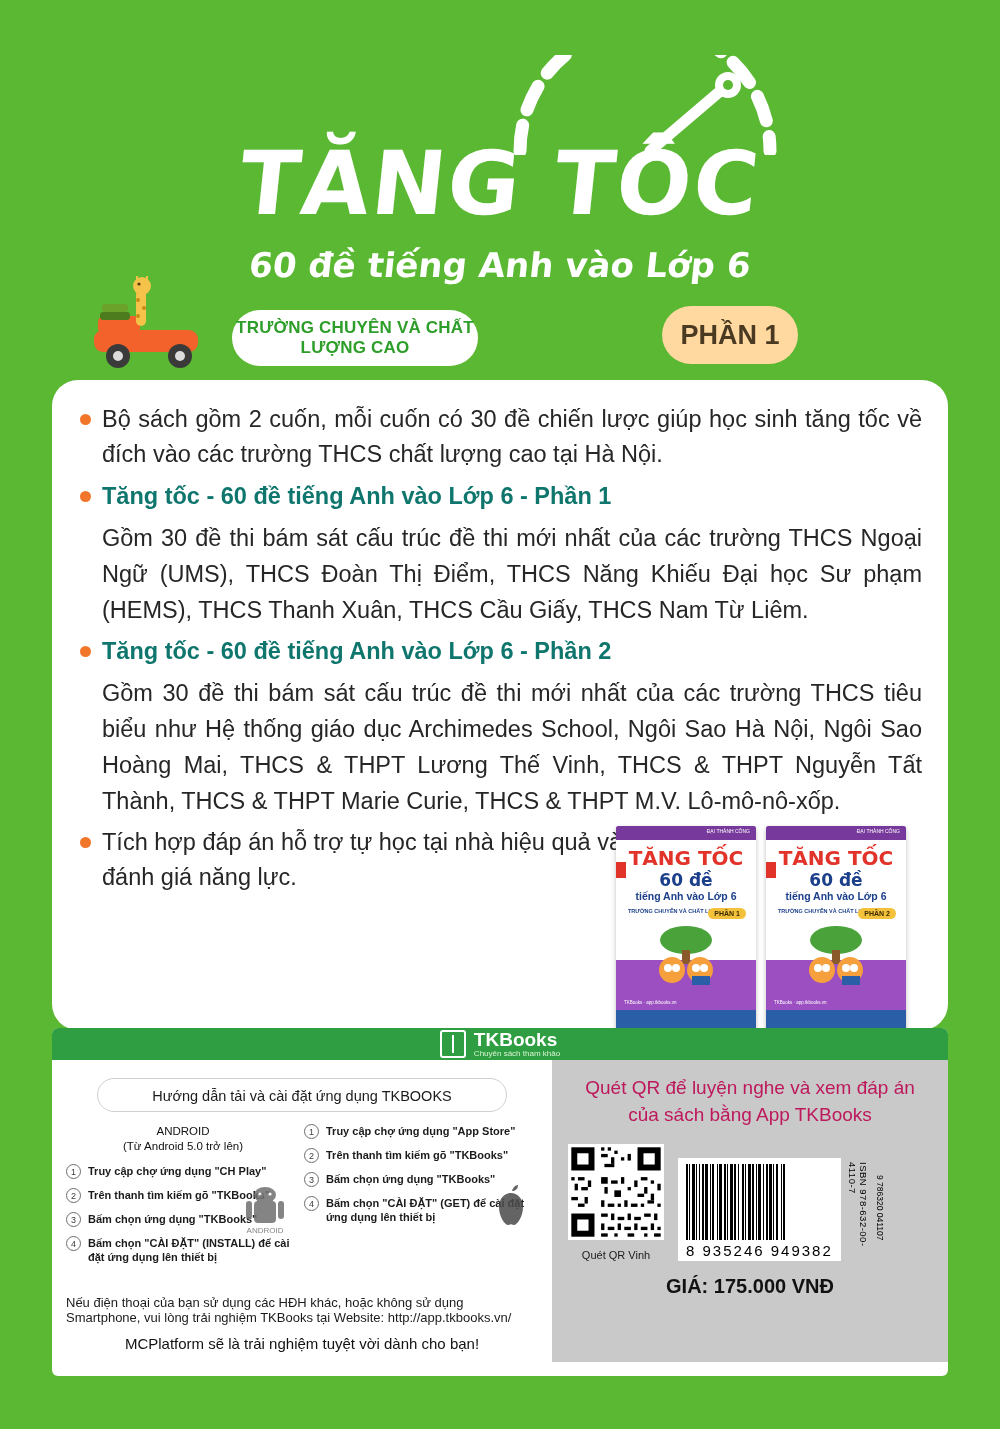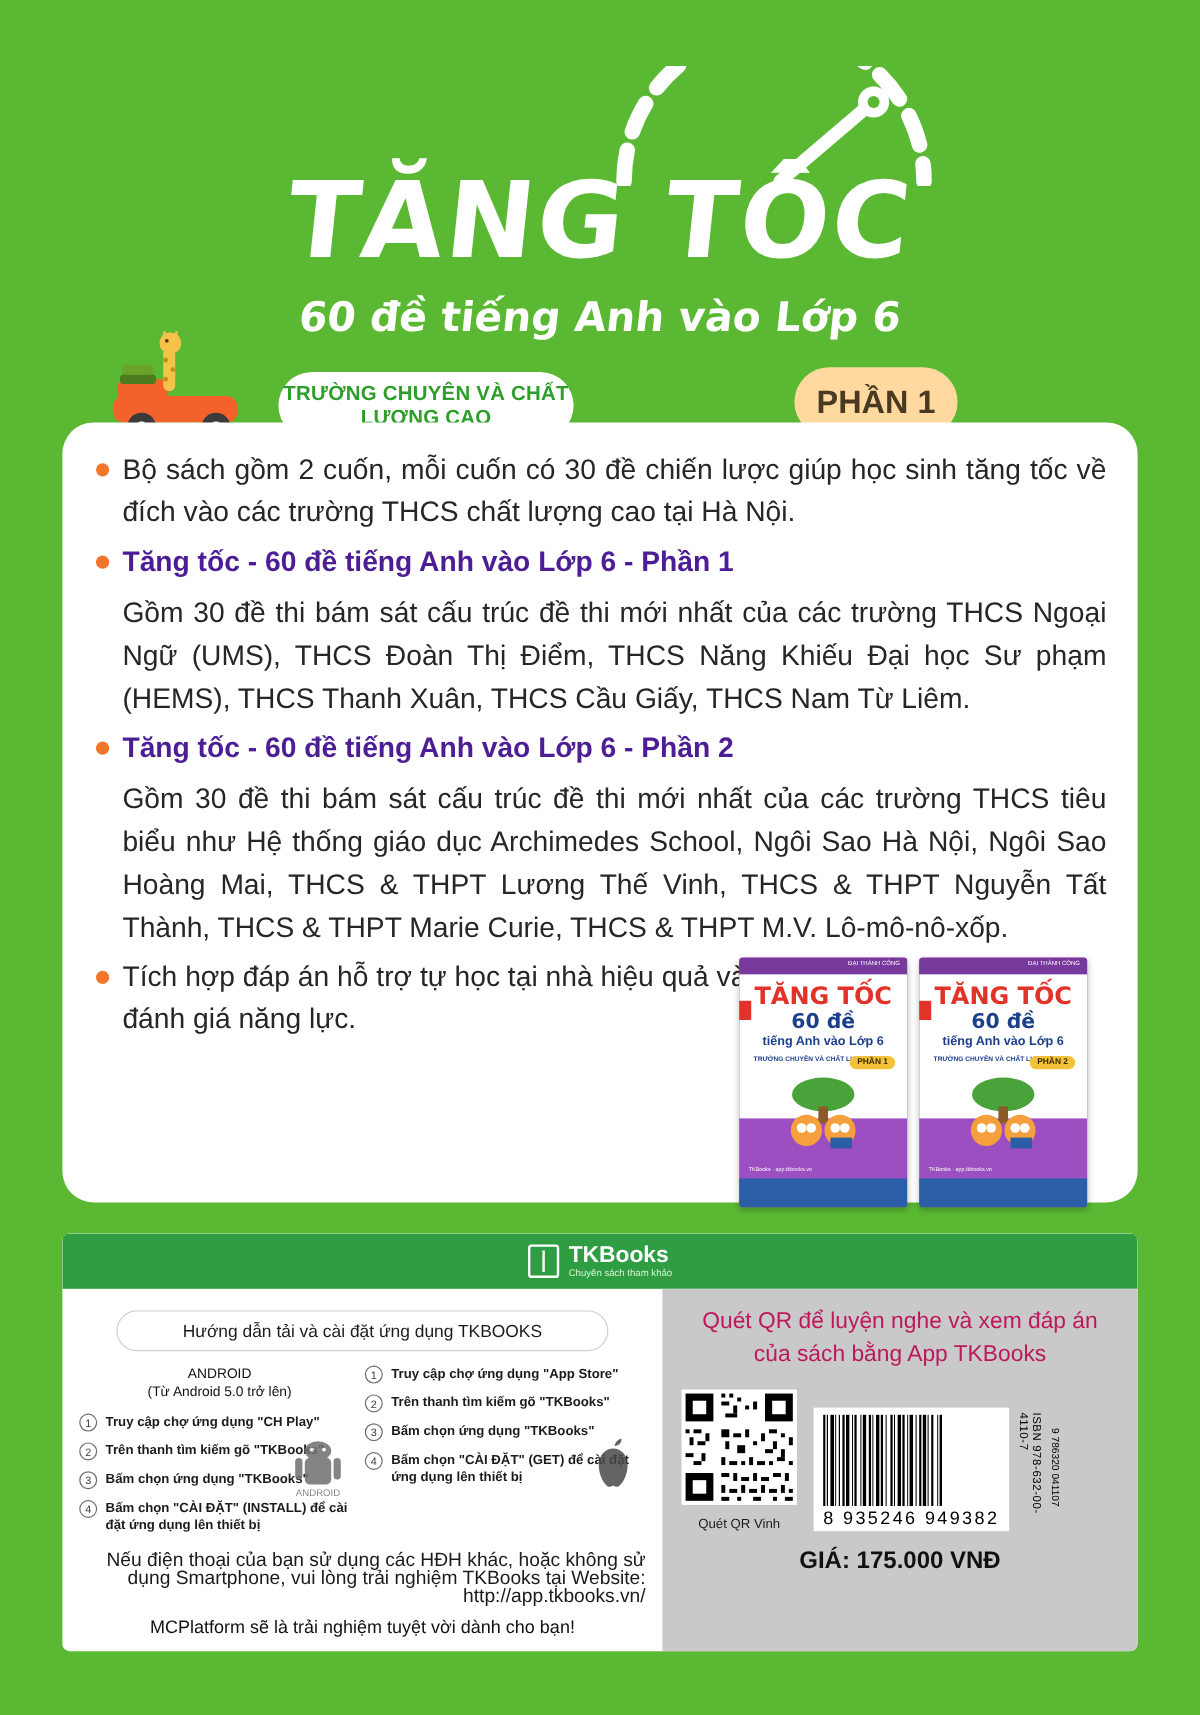--- a/index.html
+++ b/index.html
@@ -75,21 +75,21 @@
   }
   .car {
     position: absolute;
     left: 76px; top: 272px;
     width: 140px; height: 100px;
   }
 
   
   .card {
     position: absolute;
-    left: 52px; top: 352px;
+    left: 52px; top: 380px;
     width: 896px; height: 650px;
     background: #ffffff;
     border-radius: 26px;
     padding: 22px 26px 10px 26px;
   }
   ul.bullets { list-style: none; }
   .b-item { position: relative; padding-left: 24px; margin-bottom: 7px; }
   .b-item::before {
     content: "";
     position: absolute; left: 2px; top: 12px;
@@ -98,21 +98,21 @@
   }
   .b-text {
     font-size: 23.5px;
     line-height: 35px;
     color: #262626;
     text-align: justify;
   }
   .b-head {
     font-size: 23.5px;
     font-weight: bold;
-    color: #4c1d95;
+    color: #0f766e;
     line-height: 34px;
   }
   .b-body {
     font-size: 23.5px;
     line-height: 36px;
     color: #262626;
     padding-left: 24px;
     text-align: justify;
     margin-bottom: 6px;
   }
@@ -165,21 +165,21 @@
   
   .footer {
     position: absolute;
     left: 52px; top: 1028px;
     width: 896px; height: 348px;
     background: #ffffff;
     border-radius: 6px;
     overflow: hidden;
   }
   .footer-top {
-    height: 46px;
+    height: 32px;
     background: #2f9e43;
     display: flex; align-items: center; justify-content: center;
     gap: 8px;
   }
   .tk-logo-box {
     width: 26px; height: 28px;
     border: 2px solid #fff; border-radius: 3px;
     position: relative;
   }
   .tk-logo-box::before {
@@ -207,22 +207,22 @@
   .step { display: flex; gap: 7px; margin-bottom: 9px; align-items: flex-start; }
   .num {
     flex: none;
     width: 15px; height: 15px; border-radius: 50%;
     border: 1px solid #6d6d6d; color: #3b3b3b;
     font-size: 9px; text-align: center; line-height: 14px;
   }
   .step-t { font-size: 11px; line-height: 14px; color: #1b1b1b; font-weight: bold; }
   .os-icon { position: absolute; right: 4px; bottom: 38px; opacity: .85; }
   .note {
-    margin-top: 6px;
-    font-size: 16px; color: #1b1b1b; line-height: 15px; text-align: right;
+    margin-top: 22px;
+    font-size: 13px; color: #1b1b1b; line-height: 15px; text-align: left;
   }
   .mcp {
     margin-top: 10px; text-align: center;
     font-size: 15px; color: #111;
   }
 
   .qr-panel {
     width: 396px; background: #c9c9c9;
     padding: 14px 16px 0 16px;
     position: relative;

